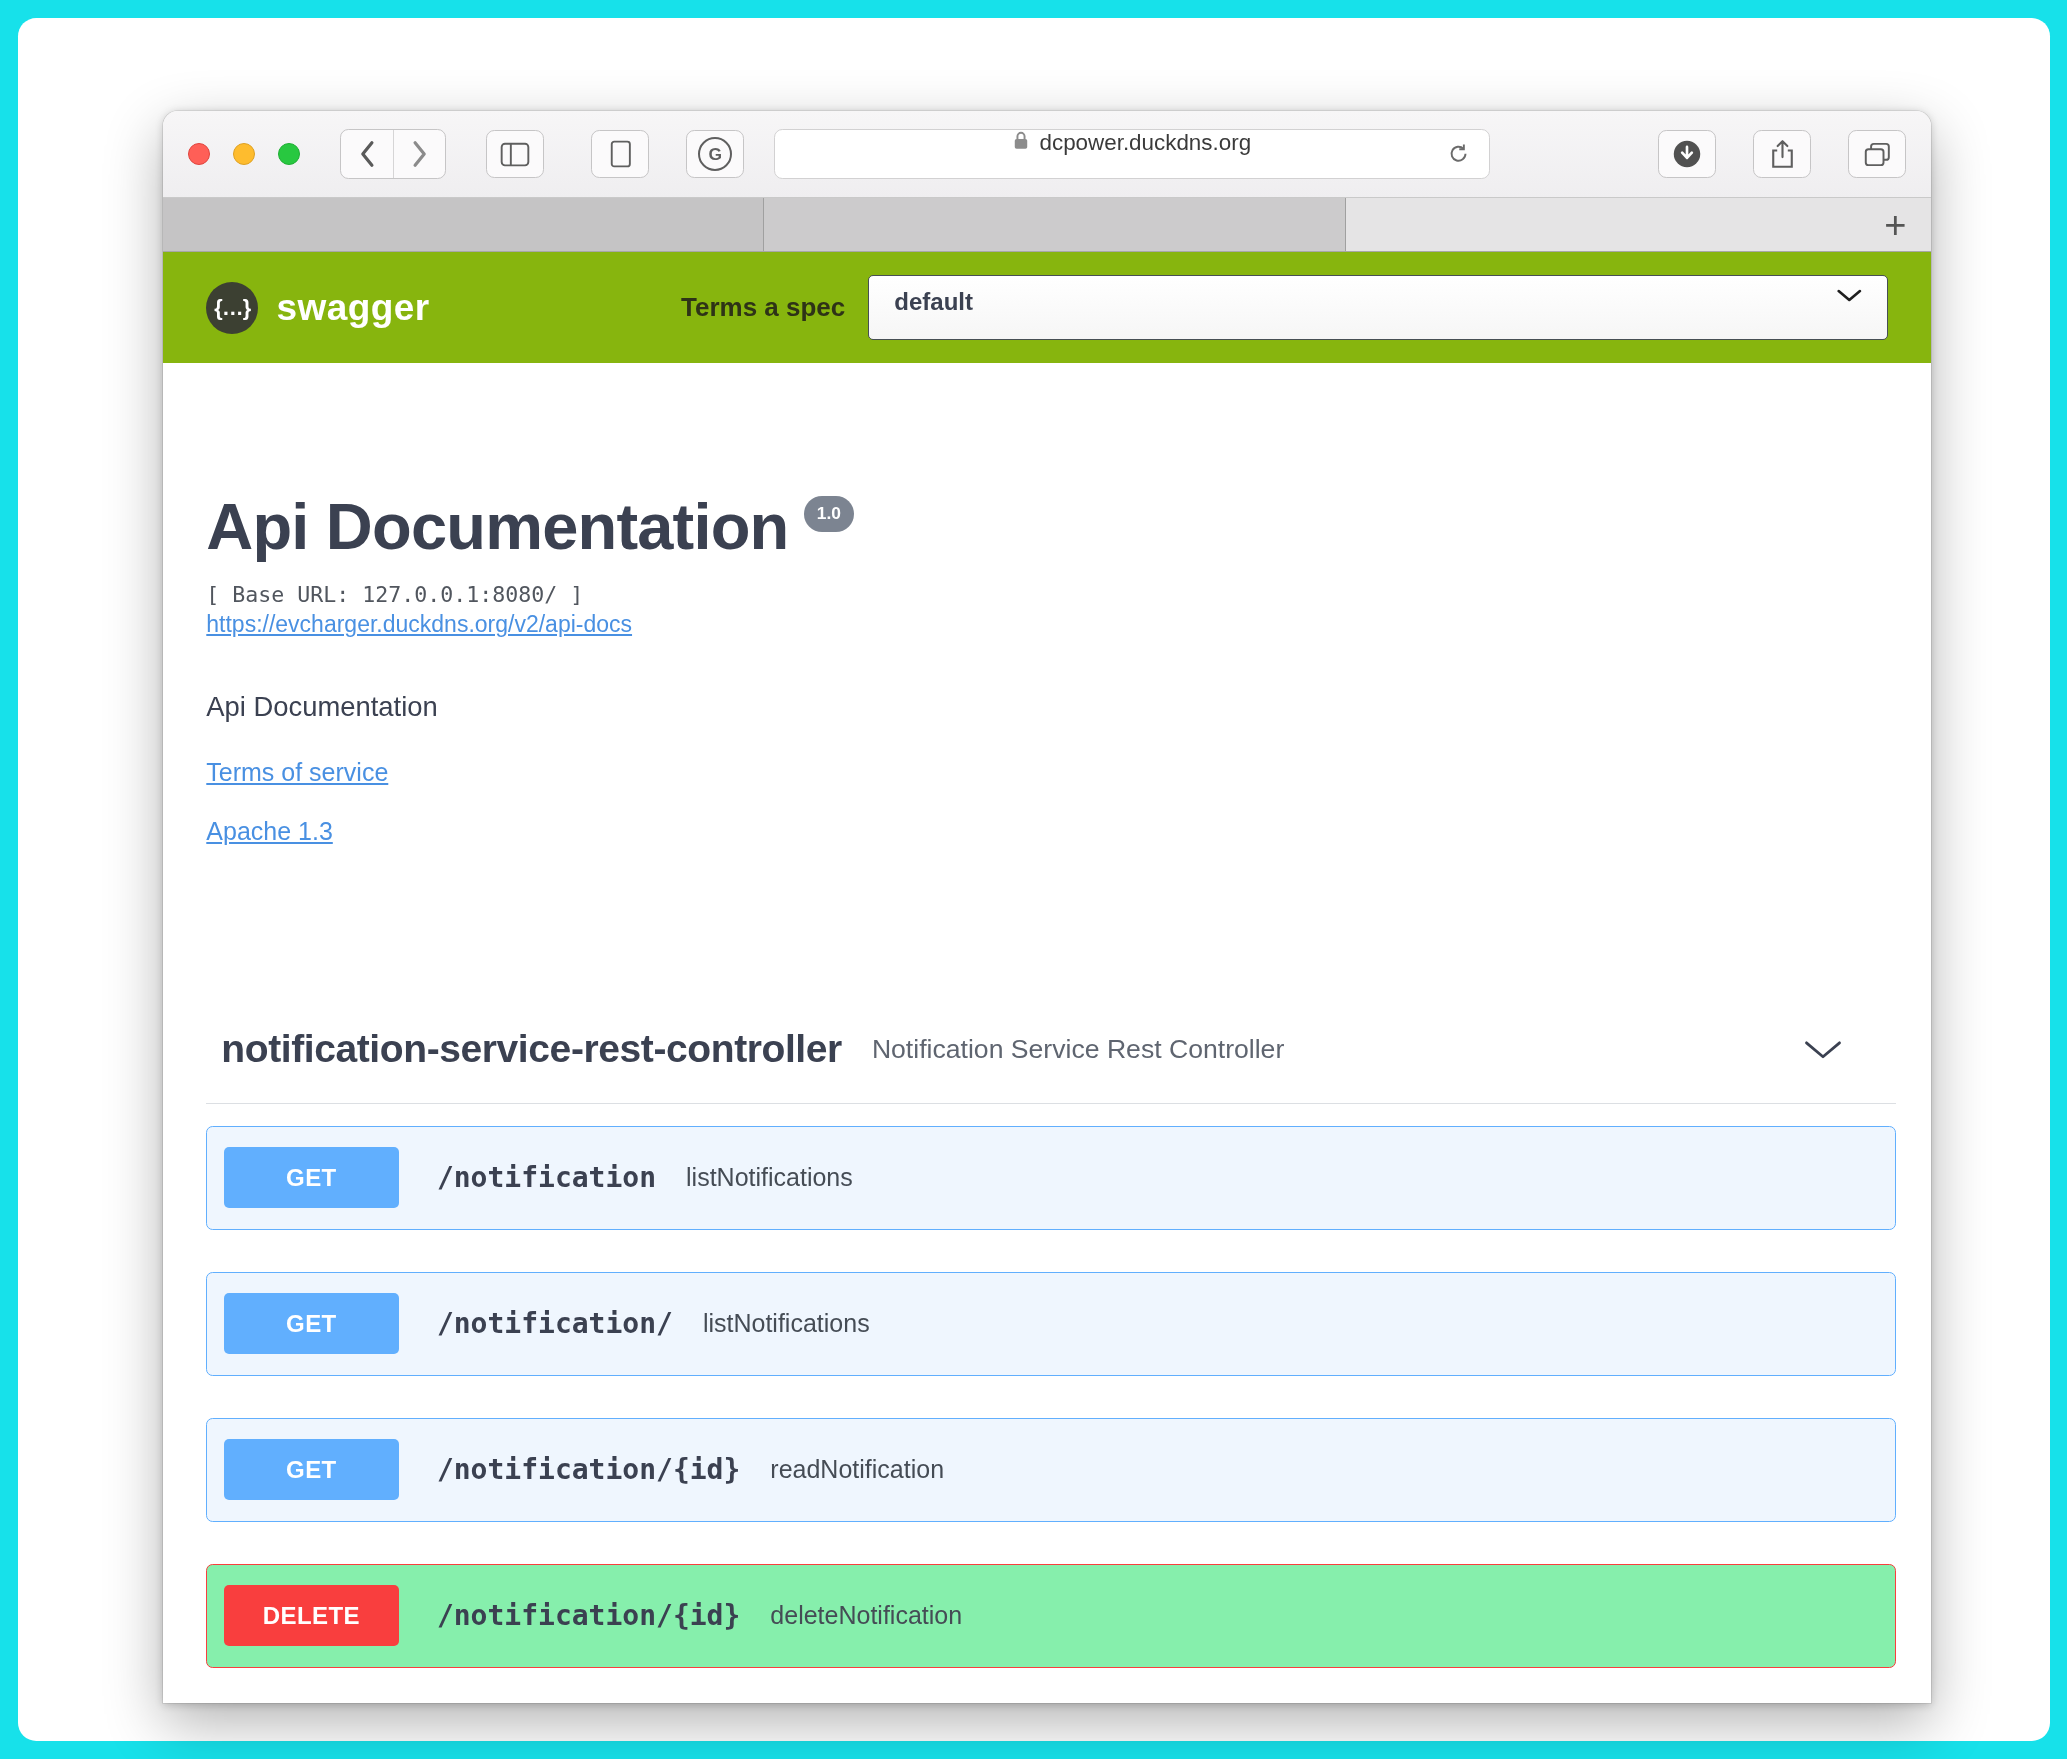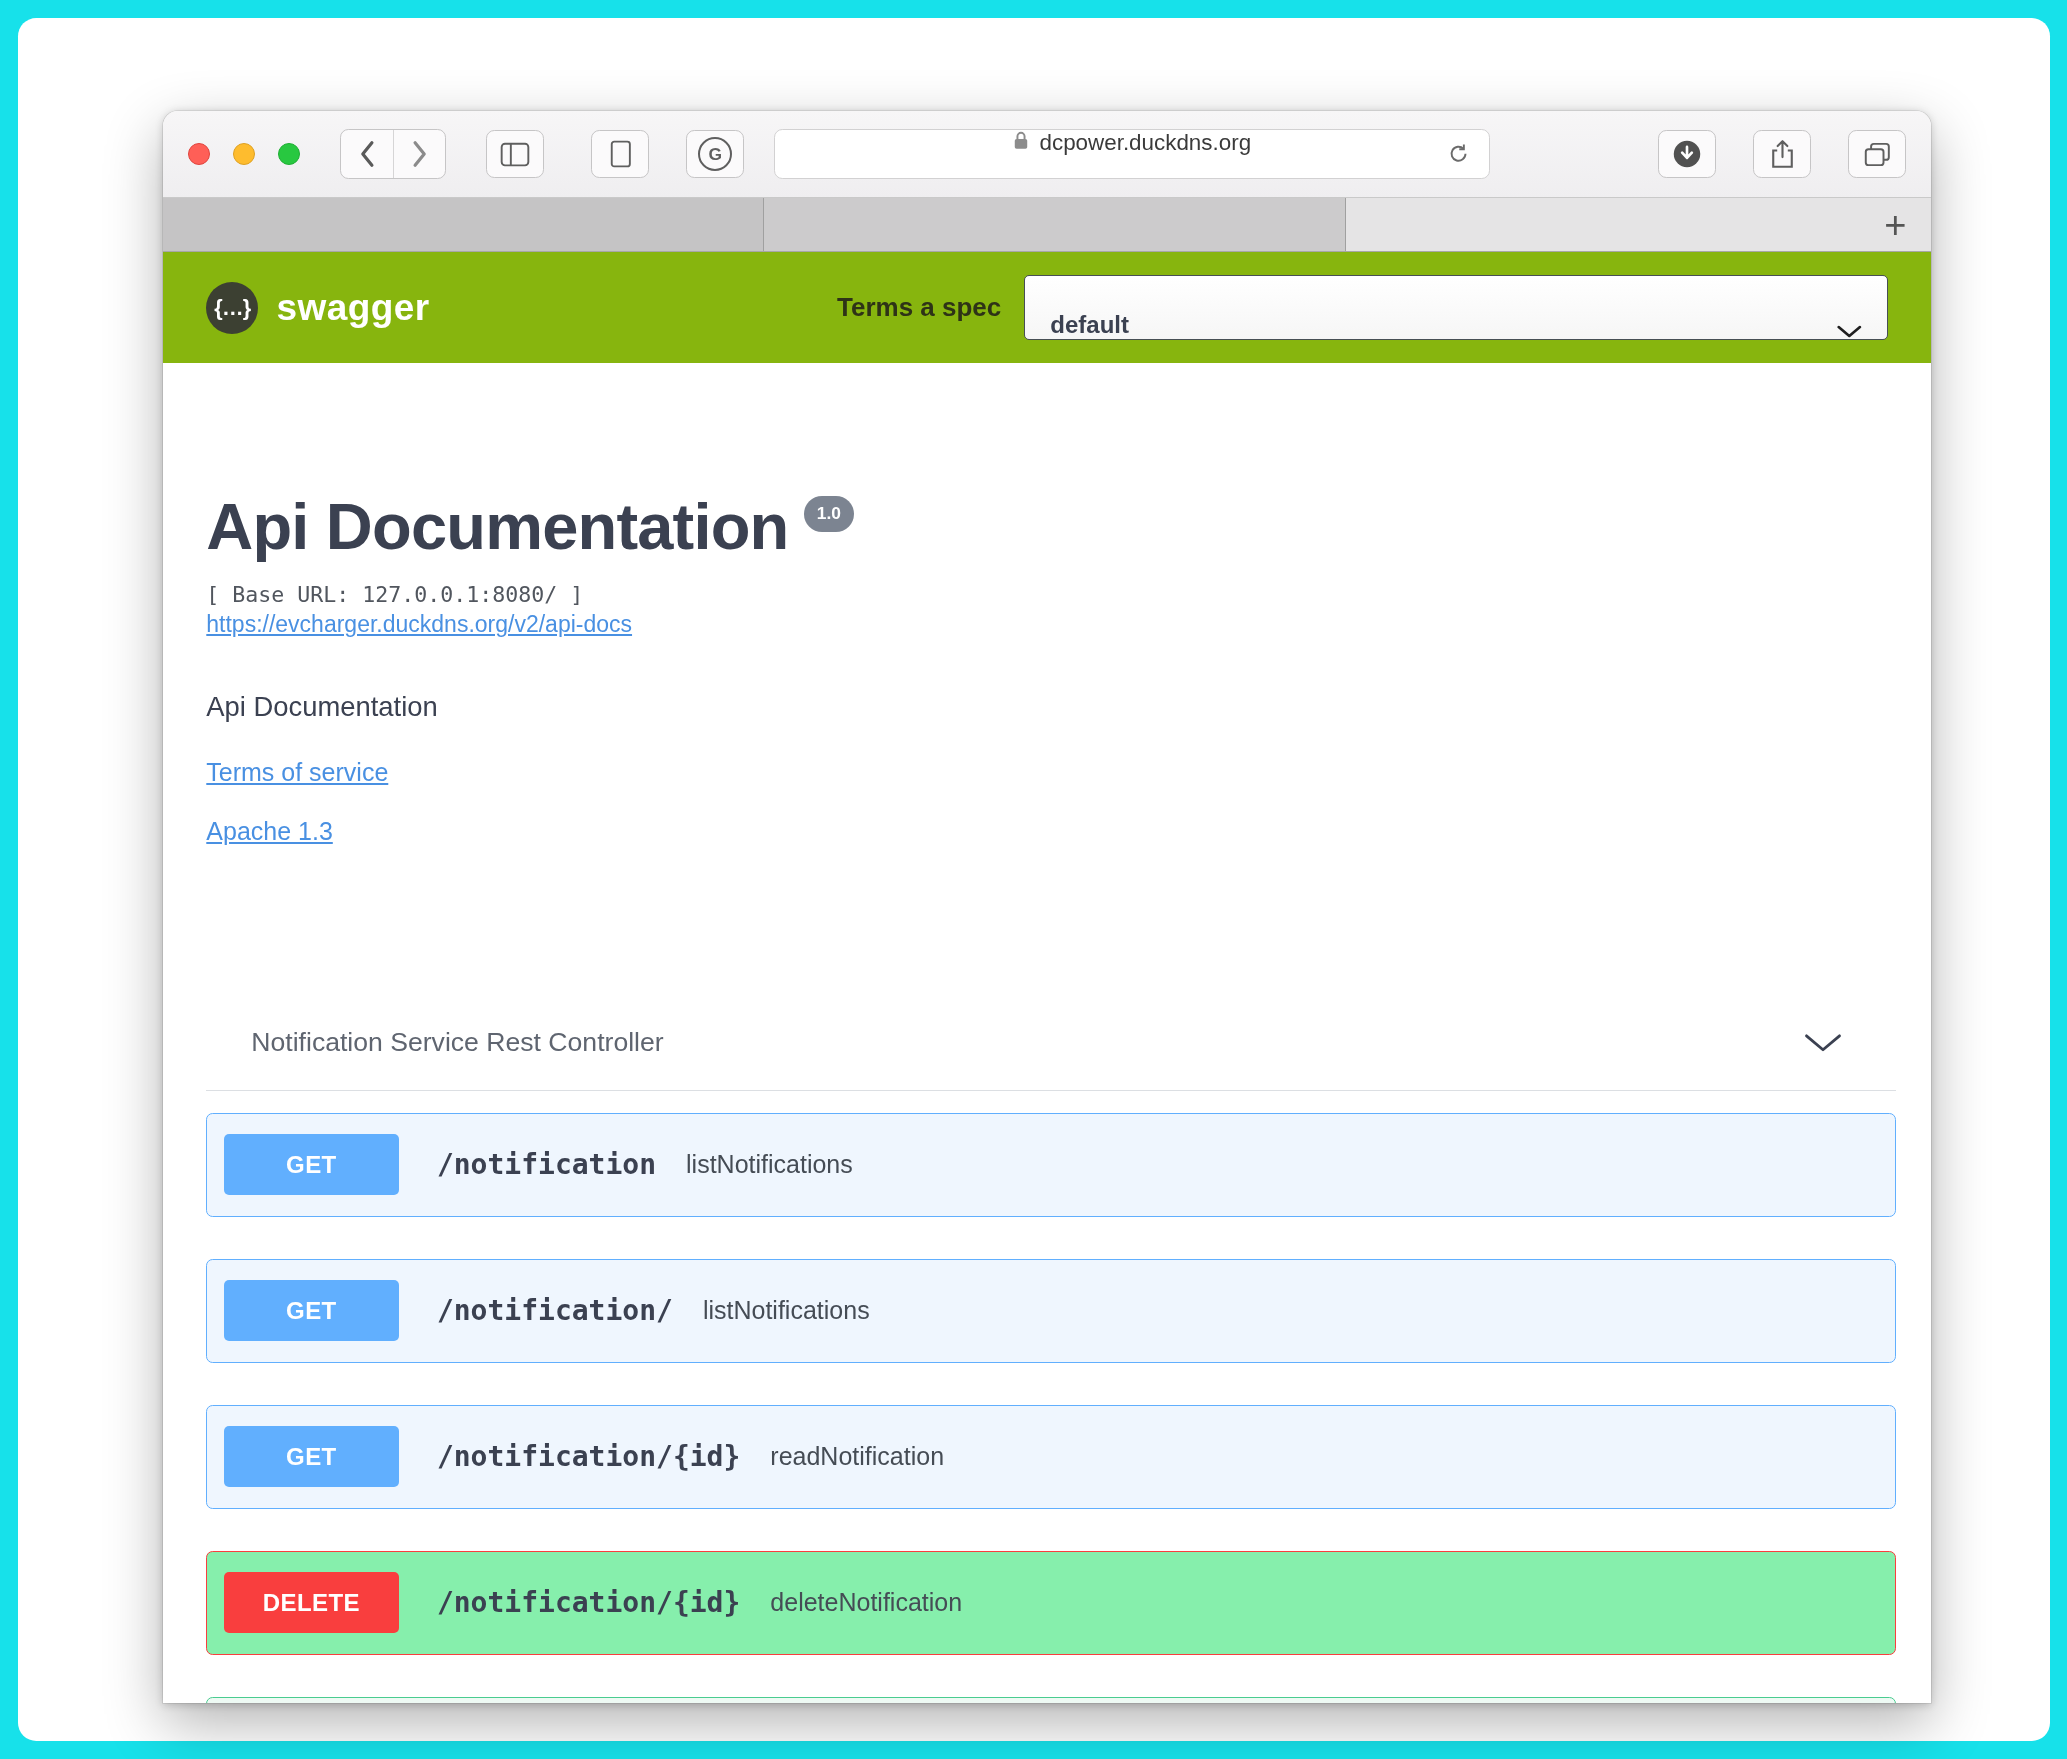--- a/index.html
+++ b/index.html
@@ -68,23 +68,23 @@
     display:flex;align-items:center;padding:0 43px;
   }
   .logo-circle{
     width:52px;height:52px;border-radius:50%;background:#3c4032;
     display:flex;align-items:center;justify-content:center;
     color:#ffffff;font-size:21.6px;font-weight:700;letter-spacing:-0.8px;
   }
   .brand{color:#ffffff;font-size:37px;font-weight:700;margin-left:18.3px;letter-spacing:0.4px;}
   .spec-label{margin-left:auto;font-size:26px;font-weight:700;color:#2e3317;margin-right:23px;}
   .spec-select{
-    width:864px;height:65px;background:linear-gradient(#ffffff,#f6f6f6);
-    border:1.7px solid #474f54;border-radius:5px;display:flex;align-items:flex-end;
-    padding:0 25px;box-sizing:border-box;cursor:default;
+    width:1020px;height:65px;background:linear-gradient(#ffffff,#f6f6f6);
+    border:1.7px solid #474f54;border-radius:5px;display:flex;align-items:flex-start;
+    padding:12px 25px;box-sizing:border-box;cursor:default;
   }
   .spec-value{font-size:24px;font-weight:700;color:#3b4151;}
   .spec-chevron{margin-left:auto;display:flex;}
   
   .content{flex:1;background:#ffffff;padding:131px 35px 0 43px;box-sizing:border-box;}
   .title-row{display:flex;align-items:flex-start;}
   .api-title{margin:0;font-size:65px;font-weight:700;color:#3b4151;line-height:1;letter-spacing:-0.8px;}
   .version-badge{
     margin-left:15px;margin-top:1.7px;background:#7c8491;color:#ffffff;
     font-size:17.4px;font-weight:700;padding:7.5px 13.3px;border-radius:830px;
@@ -252,20 +252,21 @@
         <h1 class="api-title">Api Documentation</h1>
         <span class="version-badge">1.0</span>
       </div>
       <div class="base-url">[ Base URL: 127.0.0.1:8080/ ]</div>
       <a class="link spec-url">https://evcharger.duckdns.org/v2/api-docs</a>
       <div class="api-desc">Api Documentation</div>
       <a class="link terms">Terms of service</a>
       <a class="link license">Apache 1.3</a>
 
       <div class="tag-header">
+        <h3 class="tag-name">notification-service-rest-controller</h3>
         <span class="tag-desc">Notification Service Rest Controller</span>
         <button class="collapse-btn">
           <span style="display:flex;">
             <svg width="40" height="21.6" viewBox="0 0 46 24">
                 <path d="M4 4 L23 20 L42 4" fill="none" stroke="#3b4151" stroke-width="3.2" stroke-linecap="round" stroke-linejoin="round"></path>
               </svg>
           </span>
         </button>
       </div>
       <div class="divider"></div>

